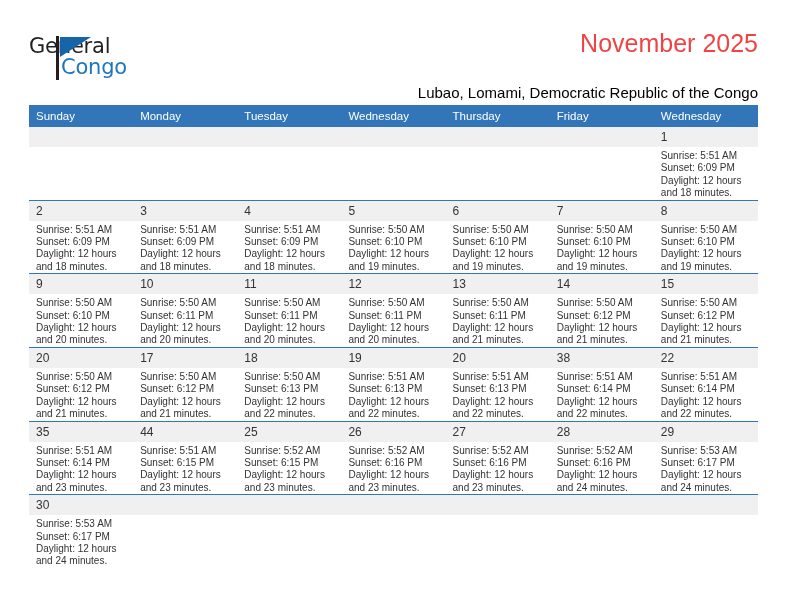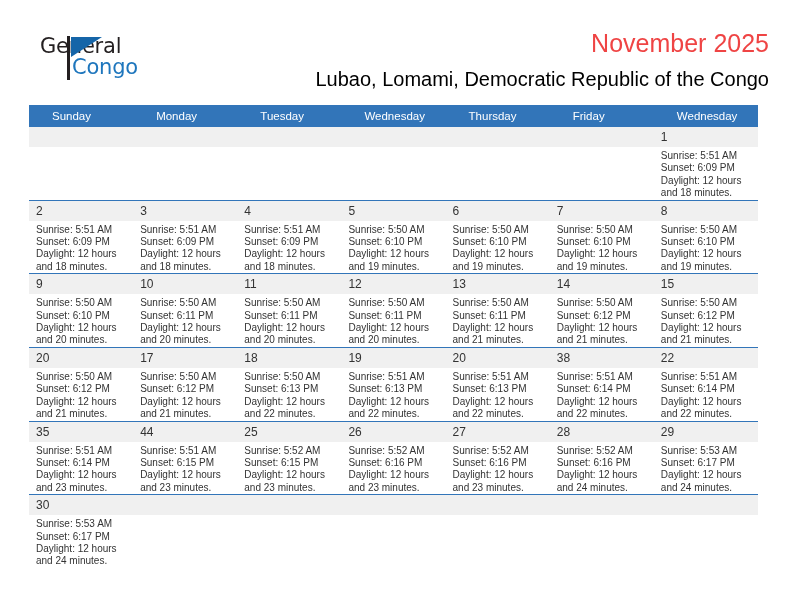--- a/index.html
+++ b/index.html
@@ -17,21 +17,21 @@
   .page {
     position: relative;
     width: 792px;
     height: 612px;
     box-sizing: border-box;
   }
 
   
   .header {
     position: absolute;
-    left: 40px;
+    left: 29px;
     top: 28px;
     width: 729px;
     height: 72px;
     text-decoration: underline;
   }
   .logo {
     position: absolute;
     left: 0px;
     top: 8px;
     width: 130px;
@@ -81,43 +81,43 @@
     top: 0px;
     text-align: right;
   }
   .cal-title {
     font-size: 25px;
     color: #ef4444;
     line-height: 1.25;
     white-space: nowrap;
   }
   .cal-subtitle {
-    font-size: 20px;
+    font-size: 15px;
     color: #000000;
     line-height: 1.3;
-    margin-top: 7px;
+    margin-top: 24px;
     white-space: nowrap;
   }
 
   
   .calendar {
     position: absolute;
     left: 29px;
     top: 105px;
     width: 729px;
     border-collapse: collapse;
     table-layout: fixed;
   }
   .calendar th {
     background: #3275b9;
     color: #ffffff;
     font-size: 11.5px;
     font-weight: normal;
     text-align: left;
-    padding: 5px 0 5px 23px;
+    padding: 5px 0 5px 7px;
     height: 11px;
     border: none;
   }
   .calendar td {
     vertical-align: top;
     padding: 0;
     border-top: 1px solid #3275b9;
     border-bottom: none;
     height: 66px;
     background: #ffffff;

